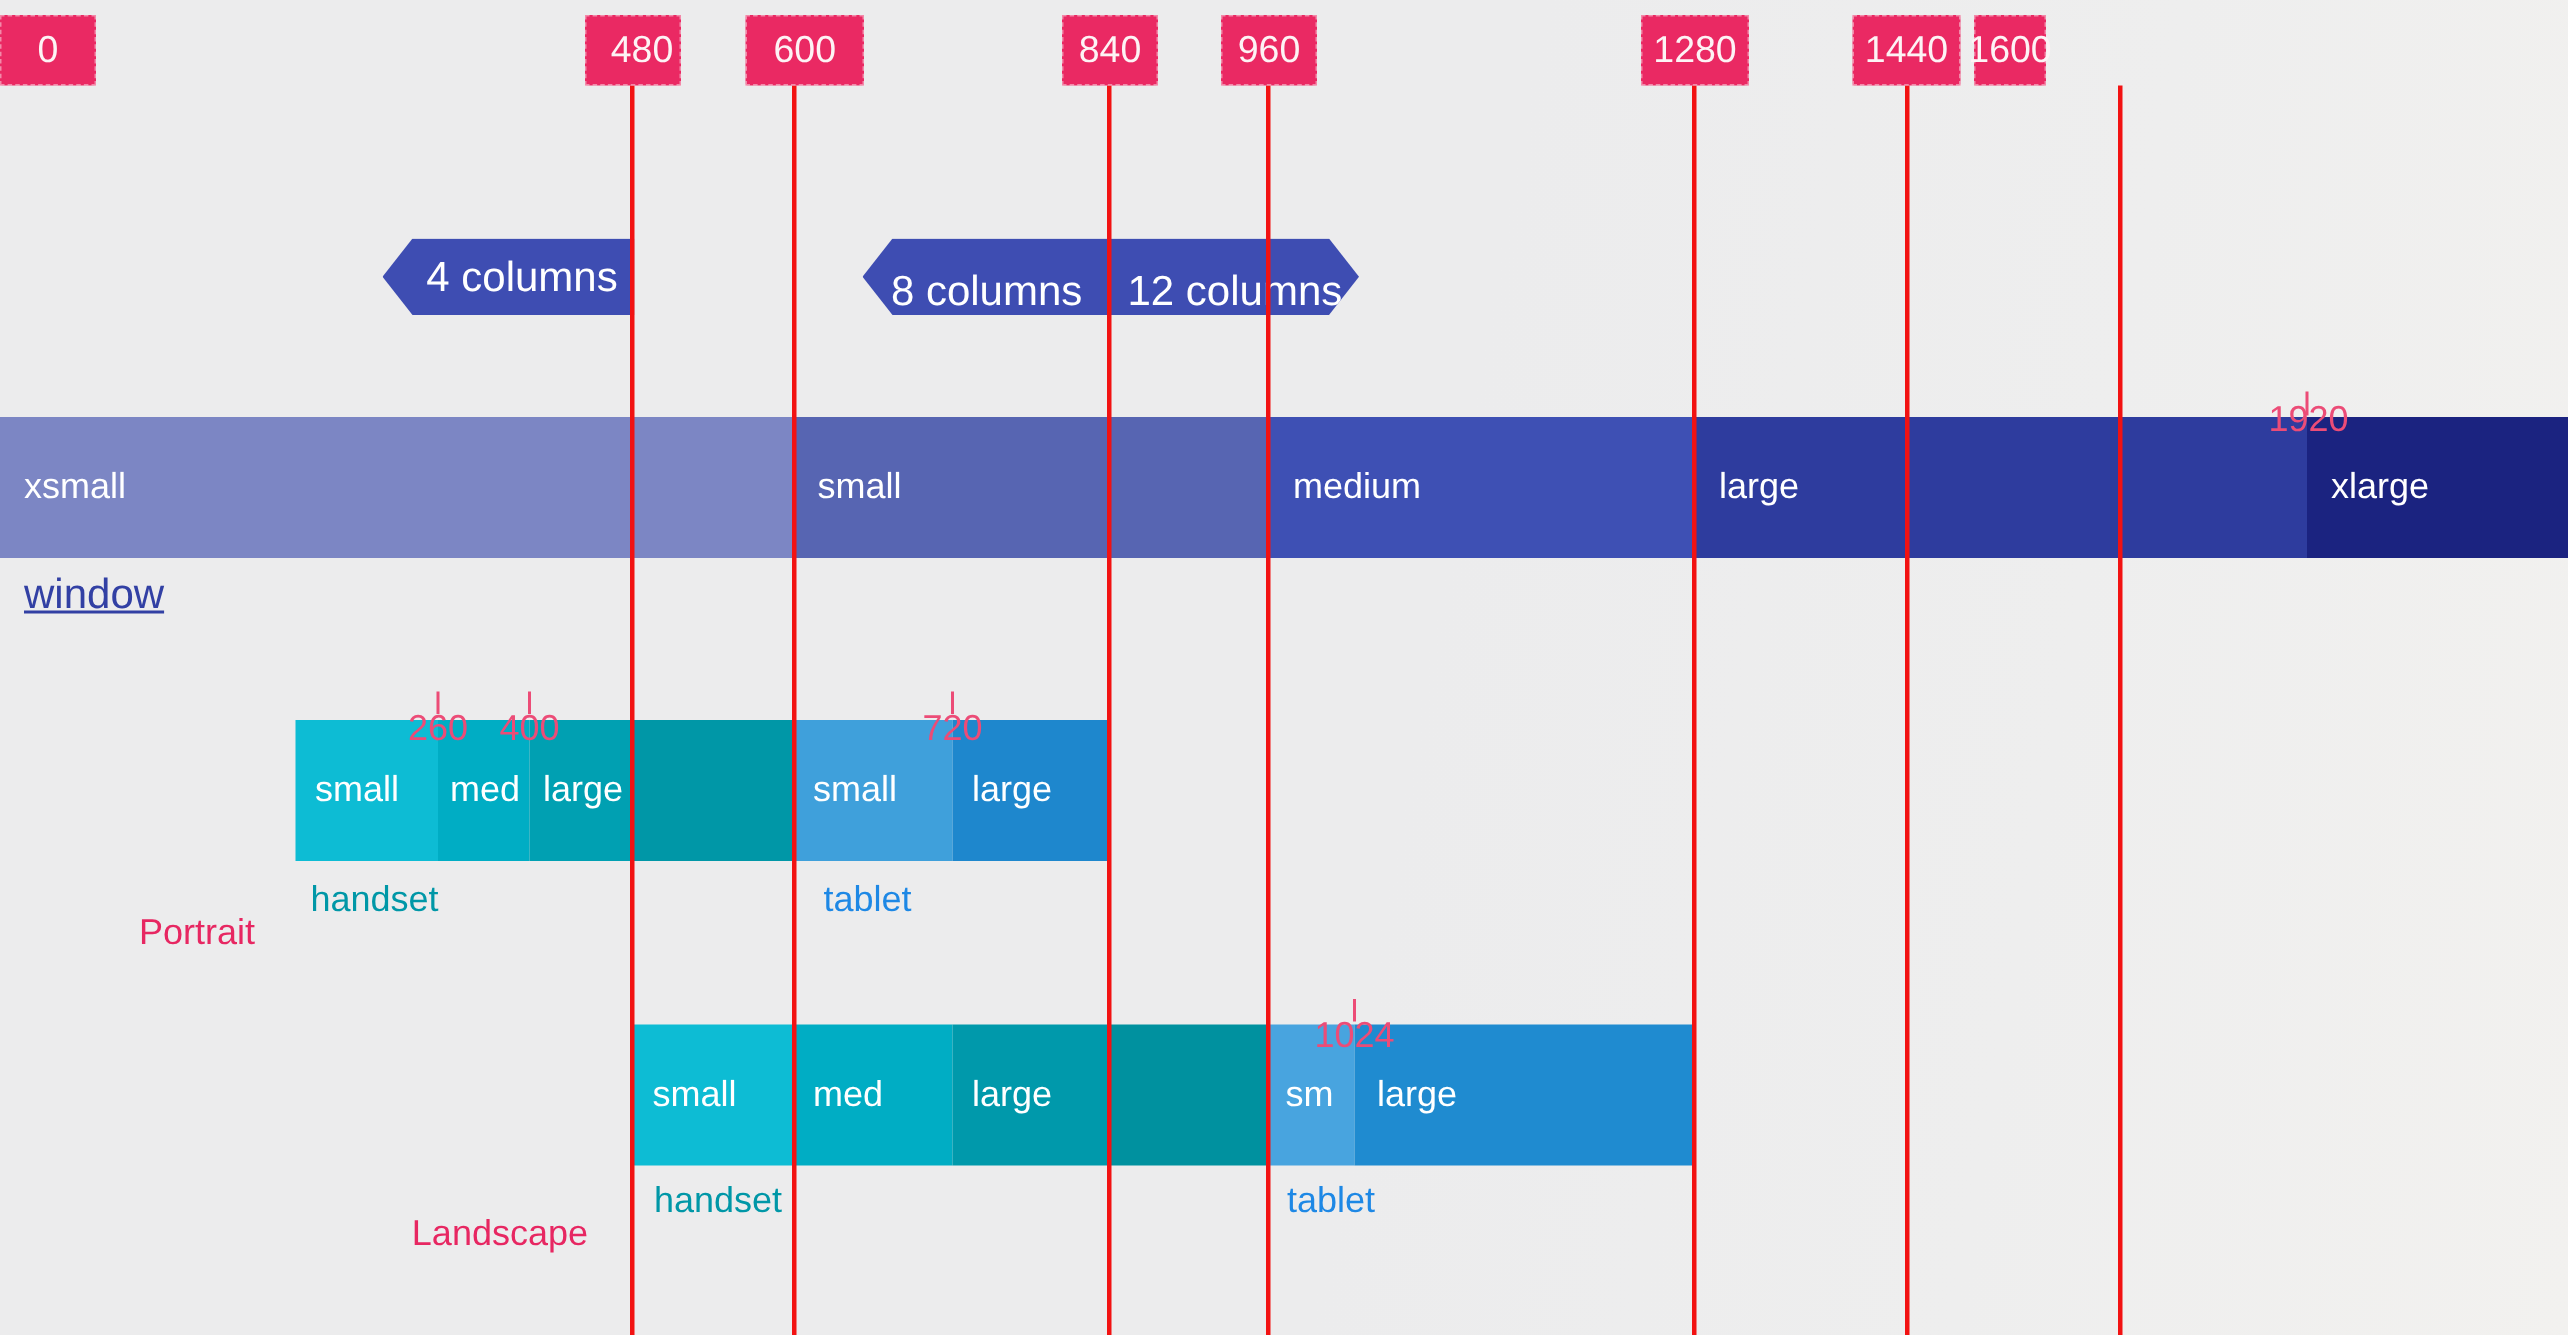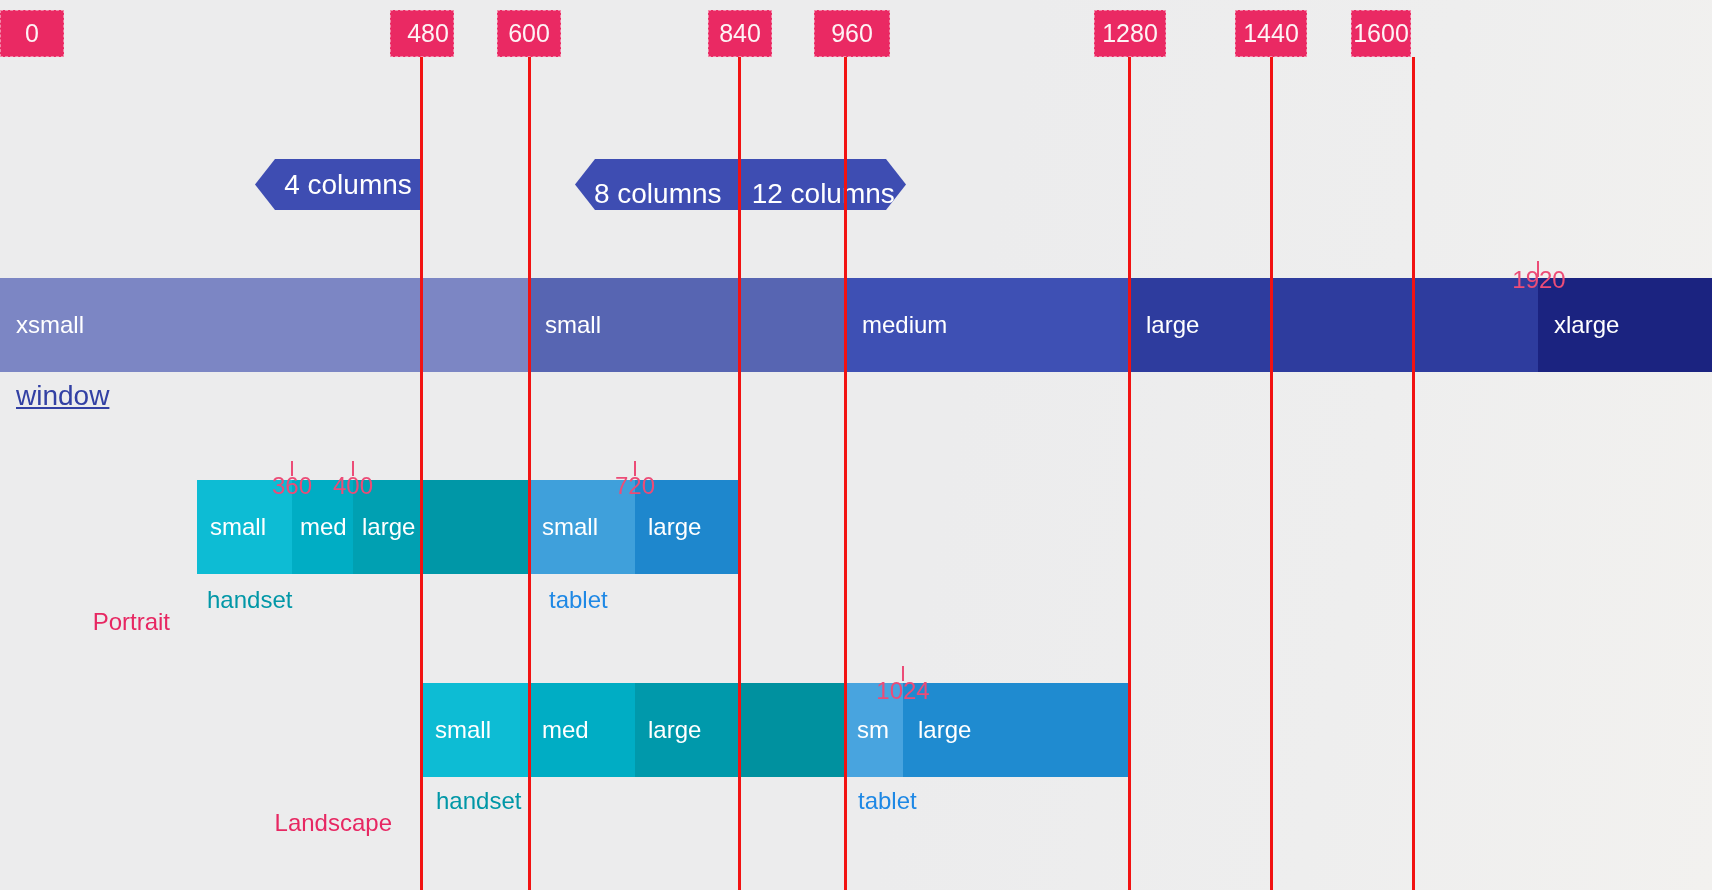--- a/index.html
+++ b/index.html
@@ -54,26 +54,26 @@
   <div class="vline" style="left:420px;"></div>
   <div class="vline" style="left:528px;"></div>
   <div class="vline" style="left:738px;"></div>
   <div class="vline" style="left:844px;"></div>
   <div class="vline" style="left:1128px;"></div>
   <div class="vline" style="left:1270px;"></div>
   <div class="vline" style="left:1412px;"></div>
 
   <div class="bp-badge" style="left:0;width:64px;">0</div>
   <div class="bp-badge" style="left:390px;width:64px;padding-left:12px;">480</div>
-  <div class="bp-badge" style="left:497px;width:64px;">600</div>
+  <div class="bp-badge" style="left:497px;width:79px;">600</div>
   <div class="bp-badge" style="left:708px;width:64px;">840</div>
-  <div class="bp-badge" style="left:814px;width:76px;">960</div>
+  <div class="bp-badge" style="left:814px;width:64px;">960</div>
   <div class="bp-badge" style="left:1094px;width:72px;">1280</div>
   <div class="bp-badge" style="left:1235px;width:72px;">1440</div>
-  <div class="bp-badge" style="left:1351px;width:60px;">1600</div>
+  <div class="bp-badge" style="left:1316px;width:48px;">1600</div>
 
   <div class="flag flag-left" style="left:255px;width:168px;">
     <span class="half" style="padding-left:18px;">4 columns</span>
   </div>
   <div class="flag flag-both" style="left:575px;width:331px;">
     <span class="half">8 columns</span>
     <span class="half">12 columns</span>
   </div>
 
   <div class="tick-num" style="left:1484px;top:220px;">1920</div>
@@ -91,21 +91,21 @@
     </div>
     <div class="wseg" style="left:1130px;width:408px;background:#2e3c9e;">
       <span class="seg-label">large</span>
     </div>
     <div class="wseg" style="left:1538px;width:174px;background:#1b2380;">
       <span class="seg-label">xlarge</span>
     </div>
   </div>
   <div class="cap cap-window" style="left:16px;top:380px;">window</div>
 
-  <div class="tick-num" style="left:237px;top:426px;">360</div>
+  <div class="tick-num" style="left:237px;top:426px;">260</div>
   <div class="tick-num" style="left:298px;top:426px;">400</div>
   <div class="tick-num" style="left:580px;top:426px;">720</div>
   <div class="tick-line" style="left:291px;top:461px;"></div>
   <div class="tick-line" style="left:352px;top:461px;"></div>
   <div class="tick-line" style="left:634px;top:461px;"></div>
 
   <div class="dbar-seg" style="left:197px;top:480px;width:95px;background:#0dbcd4;">
     <span class="seg-label">small</span>
   </div>
   <div class="dbar-seg" style="left:292px;top:480px;width:61px;background:#00adc4;">

